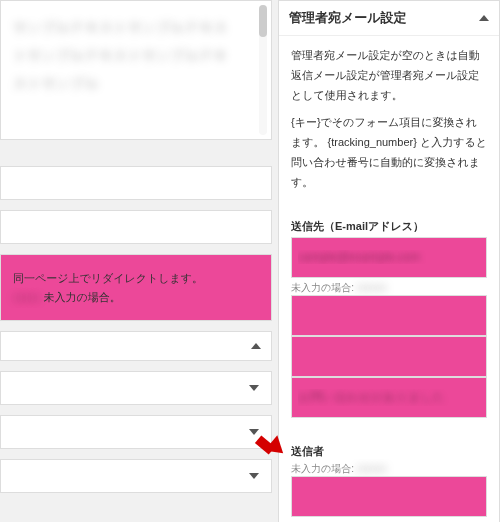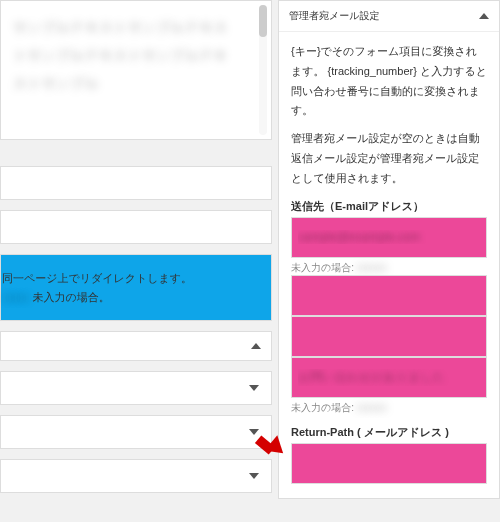--- a/index.html
+++ b/index.html
@@ -24,22 +24,22 @@
   .panel {
     background: #fff;
     border: 1px solid #ddd;
   }
   .panel-head {
     display: flex;
     align-items: center;
     justify-content: space-between;
     padding: 8px 10px;
     border-bottom: 1px solid #eee;
-    font-weight: normal;
-    font-size: 10px;
+    font-weight: bold;
+    font-size: 13px;
   }
   .tri-up, .tri-down {
     width: 0; height: 0;
     border-left: 5px solid transparent;
     border-right: 5px solid transparent;
   }
   .tri-up   { border-bottom: 6px solid #555; }
   .tri-down { border-top: 6px solid #555; }
   .blurred {
     color: transparent;
@@ -73,38 +73,38 @@
   .arrow-row {
     display: flex;
     align-items: center;
     justify-content: flex-end;
     background: #fff;
     border: 1px solid #ddd;
     height: 34px;
     padding: 0 12px;
   }
   .left-text-panel {
-    background: #0ea5e9;
-    border: 1px solid #ddd;
-    padding: 14px 1px;
+    background: #ec4899;
+    border: 1px solid #ddd;
+    padding: 14px 12px;
     line-height: 1.7;
   }
   .left-collapse-head {
     background: #fff;
     border: 1px solid #ddd;
     height: 30px;
     display: flex;
     align-items: center;
     justify-content: flex-end;
     padding: 0 10px;
   }
   
   .r-body { padding: 10px 12px 14px; }
   .r-desc { line-height: 1.8; margin-bottom: 8px; color: #333; font-size: 11px; }
-  .r-label { font-weight: bold; font-size: 11px; margin-top: 10px; margin-bottom: 3px; }
+  .r-label { font-weight: bold; font-size: 11px; margin-top: 26px; margin-bottom: 3px; }
   .r-input {
     width: 100%;
     height: 41px;
     border: 1px solid #ddd;
     background: #ec4899;
     padding: 0 6px;
     font-size: 12px;
   }
   .r-input.blurred-input {
     color: transparent;
@@ -179,40 +179,40 @@
 </div>
 
 <div class="col-right">
   <div class="panel">
     <div class="panel-head">
       <span>管理者宛メール設定</span>
       <span class="tri-up"></span>
     </div>
     <div class="r-body">
 
+      <div class="r-desc">管理者宛メール設定が空のときは自動返信メール設定が管理者宛メール設定として使用されます。</div>
       <div class="r-desc">{キー}でそのフォーム項目に変換されます。 {tracking_number} と入力すると問い合わせ番号に自動的に変換されます。</div>
-      <div class="r-desc">管理者宛メール設定が空のときは自動返信メール設定が管理者宛メール設定として使用されます。</div>
 
       <div class="r-label">送信先（E-mailアドレス）</div>
       <input class="r-input blurred-input" value="sample@example.com" style="">
       <div class="r-hint">
         <span>未入力の場合: </span><span class="blurred">xxxxxx</span>
       </div>
 
       <input class="r-input" style="">
 
       <input class="r-input" style="">
 
       <input class="r-input blurred-input" value="お問い合わせがありました" style="">
 
+      <div class="r-label">送信者</div>
       <div class="r-hint">
         <span>未入力の場合: </span><span class="blurred">xxxxxx</span>
       </div>
 
-      <div class="r-label">Return-Path ( メールアドレス )</div>
       <input class="r-input" style="">
       
 
       
 
     </div>
   </div>
 </div>
 
 <div class="red-arrow">

